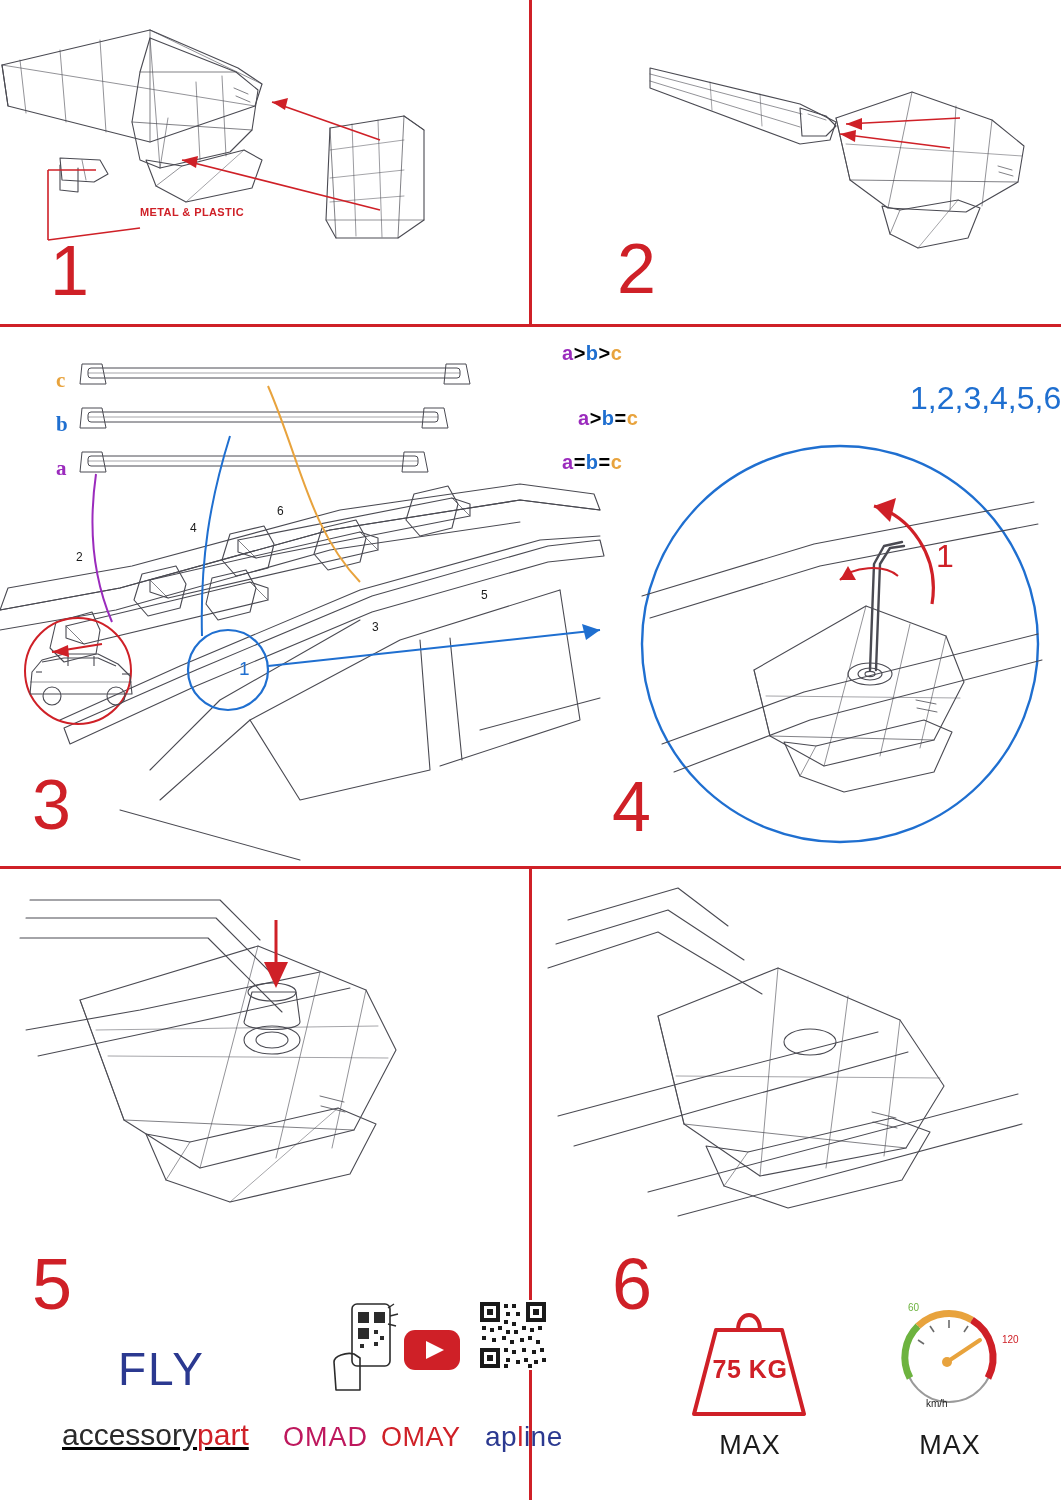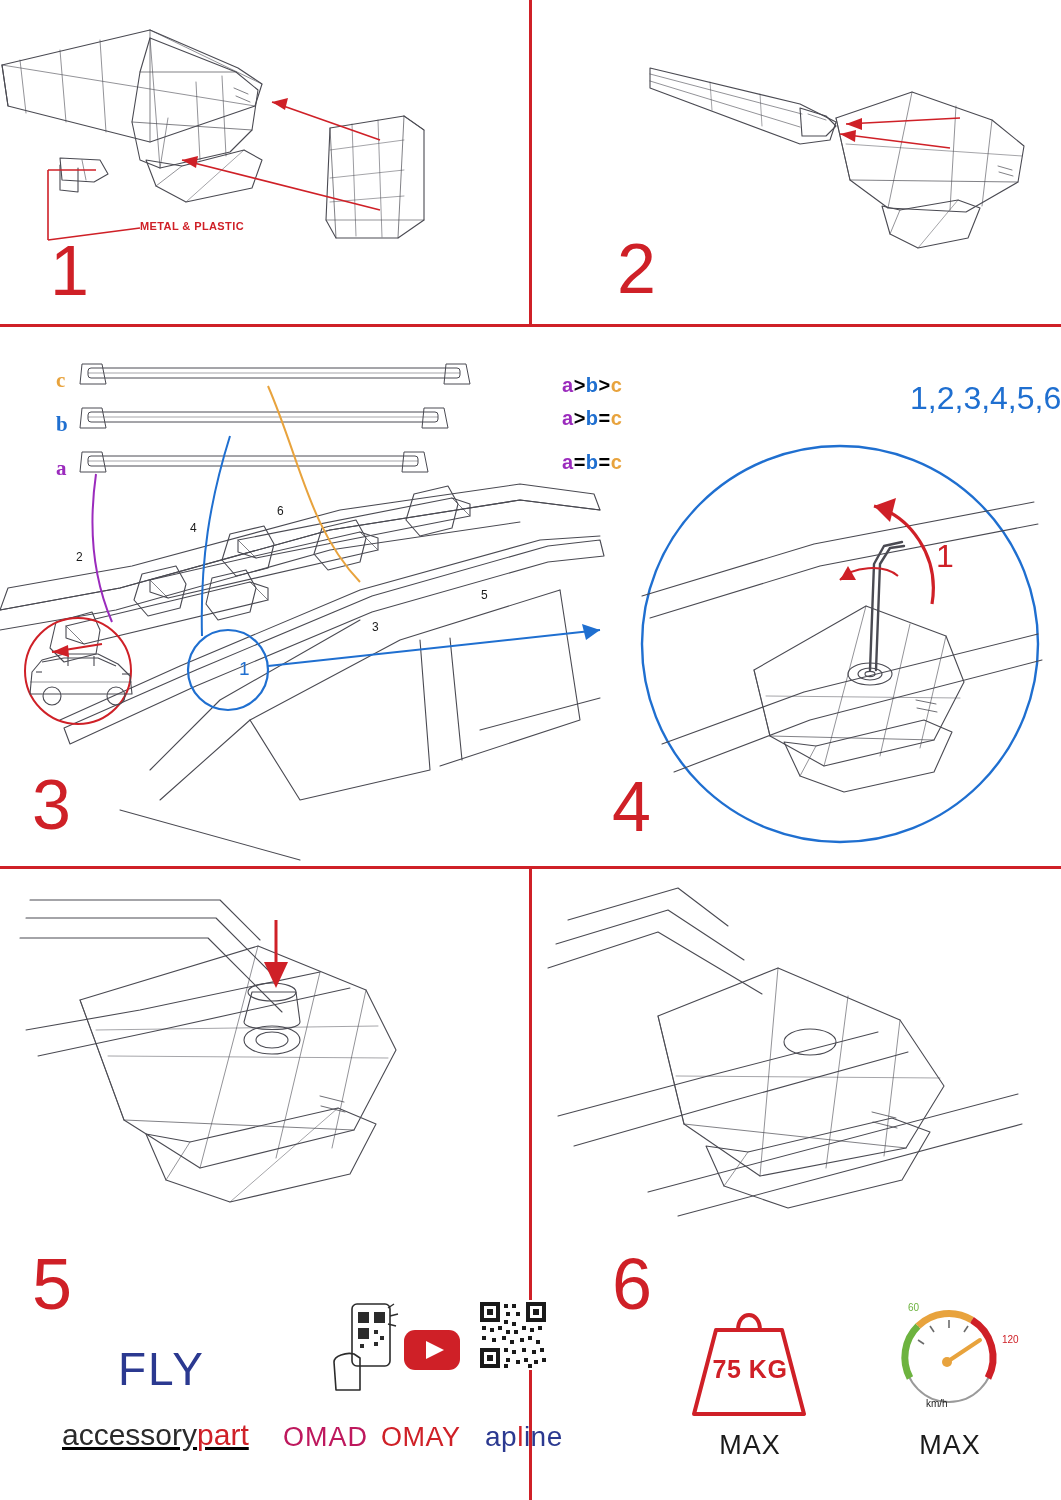--- a/index.html
+++ b/index.html
@@ -208,21 +208,21 @@
         <path d="M48 160 L96 160"></path>
         <path d="M48 230 L140 218"></path>
       </g>
       <g fill="#cf2027">
         <polygon points="272,92 288,88 285,100"></polygon>
         <polygon points="182,150 198,146 196,158"></polygon>
       </g>
     </svg>
   </div>
 
-  <div class="metal-title" style="left:0px; top:220px; width:244px;">METAL &amp; PLASTIC</div>
+  <div class="metal-title" style="left:0px; top:206px; width:244px;">METAL &amp; PLASTIC</div>
 
   <div class="stepnum" style="left:50px; top:236px; font-size:70px;">1</div>
 
   <div class="art" style="left:650px; top:48px;">
     <svg width="400" height="220" viewBox="0 0 400 220">
       <g fill="none" stroke="#4a4a52" stroke-width="1.1" stroke-linejoin="round" stroke-linecap="round">
 
         <path d="M0 20 L150 56 L186 74 L180 92 L150 96 L0 40 Z"></path>
         <path d="M0 26 L152 66" stroke-width="0.6"></path>
         <path d="M0 33 L150 79" stroke-width="0.6"></path>
@@ -279,24 +279,24 @@
         <path d="M344 92 L364 92 L368 112 L342 112 Z"></path>
         <path d="M28 101 L358 101" stroke-width="0.5"></path>
       </g>
     </svg>
   </div>
 
   <div class="abc c" style="left:56px; top:368px;">c</div>
   <div class="abc b" style="left:56px; top:412px;">b</div>
   <div class="abc a" style="left:56px; top:456px;">a</div>
 
-  <div class="eq" style="left:562px; top:374px;">
+  <div class="eq" style="left:562px; top:342px;">
     <span class="va">a</span><span class="op">&gt;</span><span class="vb">b</span><span class="op">&gt;</span><span class="vc">c</span>
   </div>
-  <div class="eq" style="left:562px; top:407px;">
+  <div class="eq" style="left:578px; top:407px;">
     <span class="va">a</span><span class="op">&gt;</span><span class="vb">b</span><span class="op">=</span><span class="vc">c</span>
   </div>
   <div class="eq" style="left:562px; top:451px;">
     <span class="va">a</span><span class="op">=</span><span class="vb">b</span><span class="op">=</span><span class="vc">c</span>
   </div>
 
   <div class="art" style="left:0px; top:470px;">
     <svg width="620" height="390" viewBox="0 0 620 390">
       <g fill="none" stroke="#4a4a52" stroke-width="1.1" stroke-linejoin="round" stroke-linecap="round">
 

